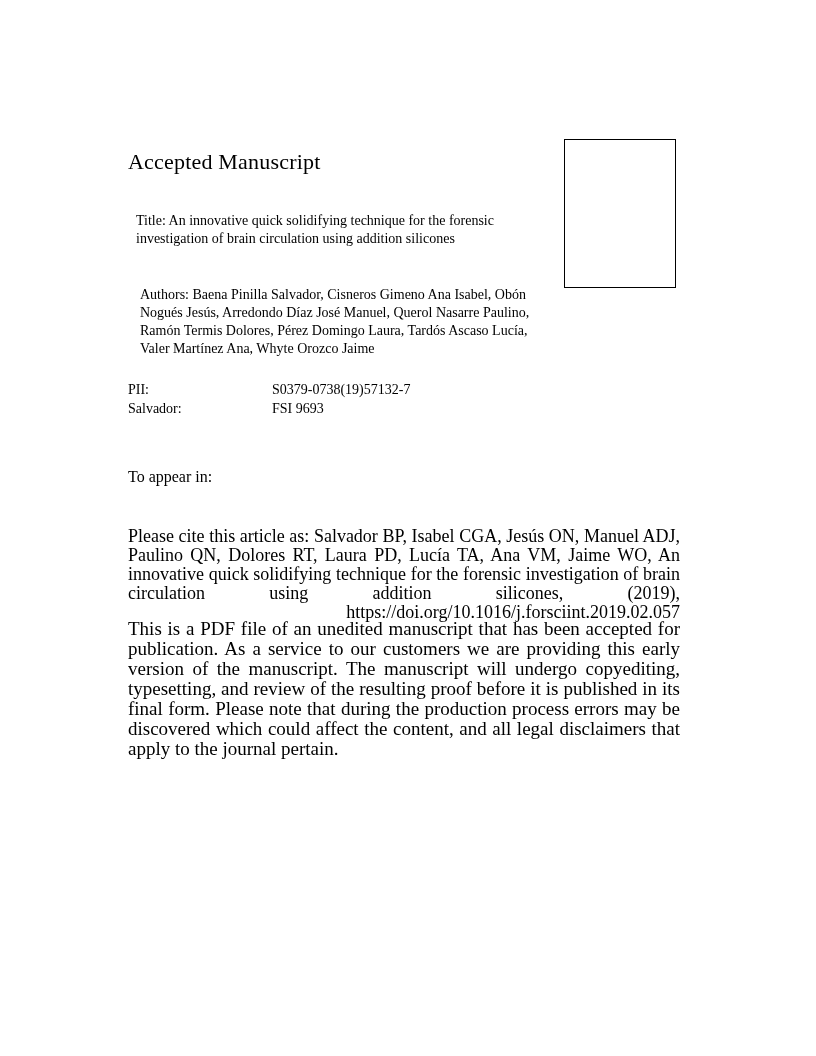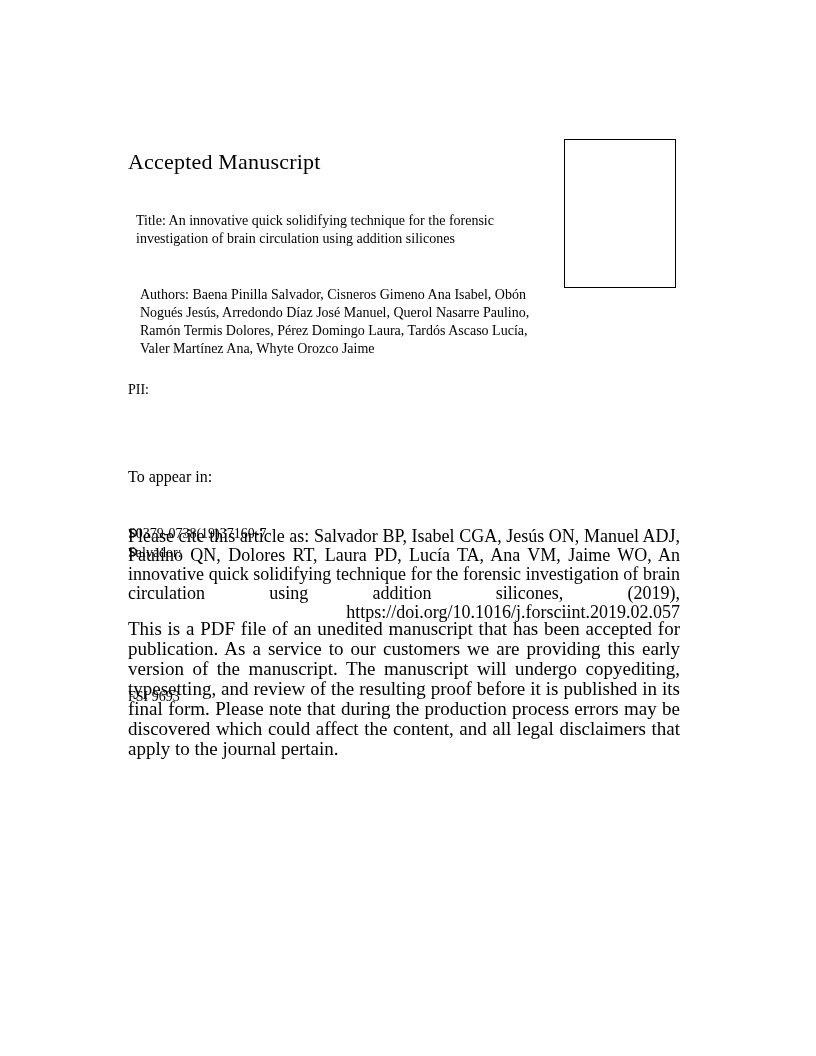--- a/index.html
+++ b/index.html
@@ -55,21 +55,20 @@
   .meta-block {
     position: absolute;
     left: 128px;
     top: 380px;
     width: 560px;
     font-size: 14px;
     line-height: 19px;
   }
   .meta-row {
     display: flex;
-    flex-direction: column;
   }
   .meta-label {
     width: 144px;
     flex: 0 0 144px;
   }
   .meta-value {
     flex: 1;
   }
   .to-appear {
     position: absolute;
@@ -107,21 +106,21 @@
 
   <div class="cover-box"></div>
 
   <p class="title-block">Title: An innovative quick solidifying technique for the forensic investigation of brain circulation using addition silicones</p>
 
   <p class="authors-block">Authors: Baena Pinilla Salvador, Cisneros Gimeno Ana Isabel, Obón Nogués Jesús, Arredondo Díaz José Manuel, Querol Nasarre Paulino, Ramón Termis Dolores, Pérez Domingo Laura, Tardós Ascaso Lucía, Valer Martínez Ana, Whyte Orozco Jaime</p>
 
   <div class="meta-block">
     <div class="meta-row">
       <span class="meta-label">PII:</span>
-      <span class="meta-value">S0379-0738(19)37160-7</span>
+      <span class="meta-value">S0379-0738(19)57132-7</span>
     </div>
     <div class="meta-row">
       <span class="meta-label">Salvador:</span>
       <span class="meta-value">FSI 9693</span>
     </div>
   </div>
 
   <p class="to-appear">To appear in:</p>
 
   <p class="citation-block">Please cite this article as: Salvador BP, Isabel CGA, Jesús ON, Manuel ADJ, Paulino QN, Dolores RT, Laura PD, Lucía TA, Ana VM, Jaime WO, An innovative quick solidifying technique for the forensic investigation of brain circulation using addition silicones, (2019), https://doi.org/10.1016/j.forsciint.2019.02.057</p>

